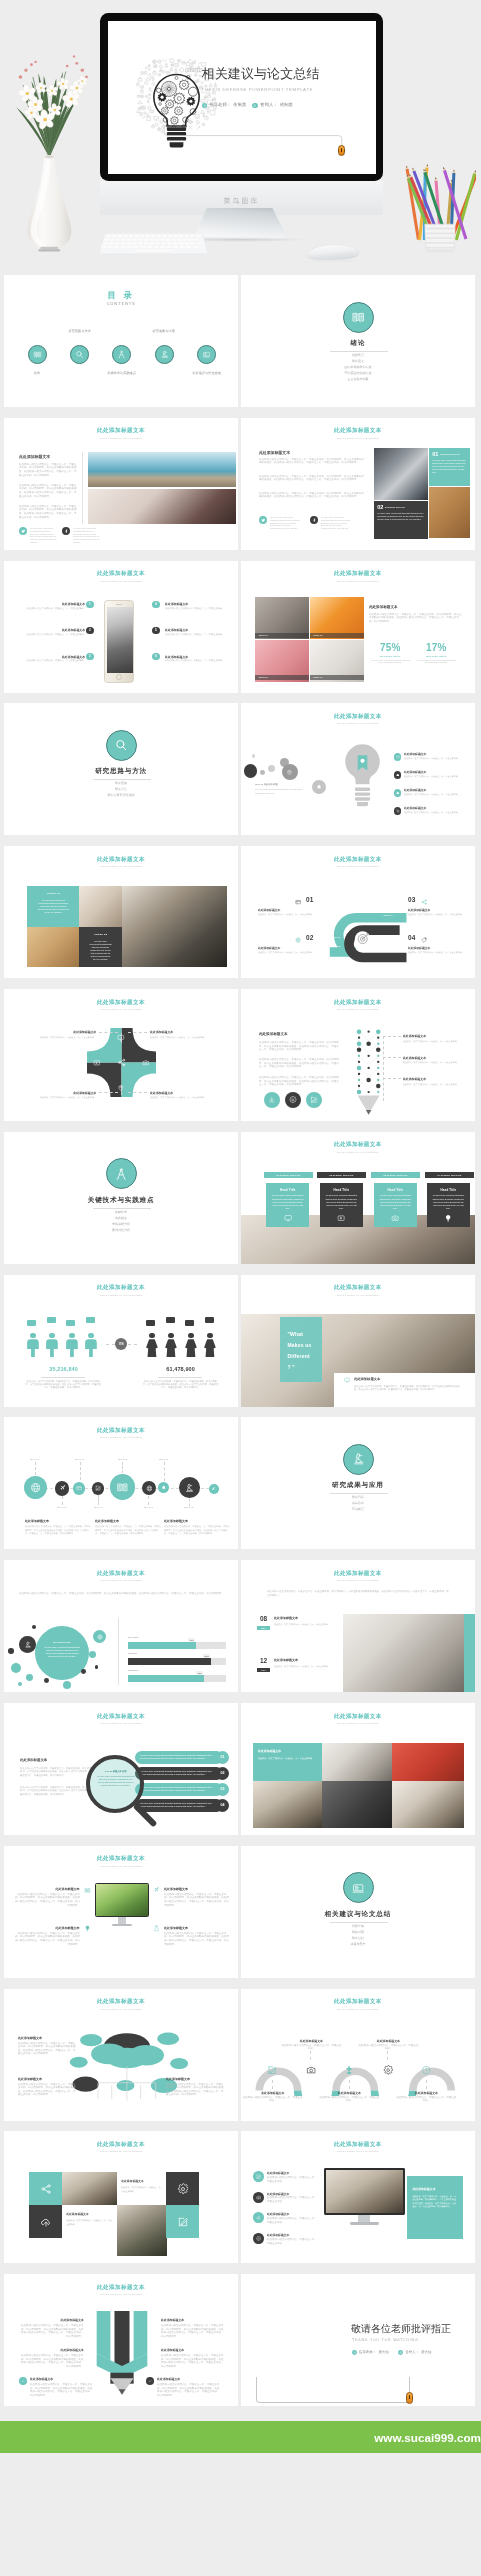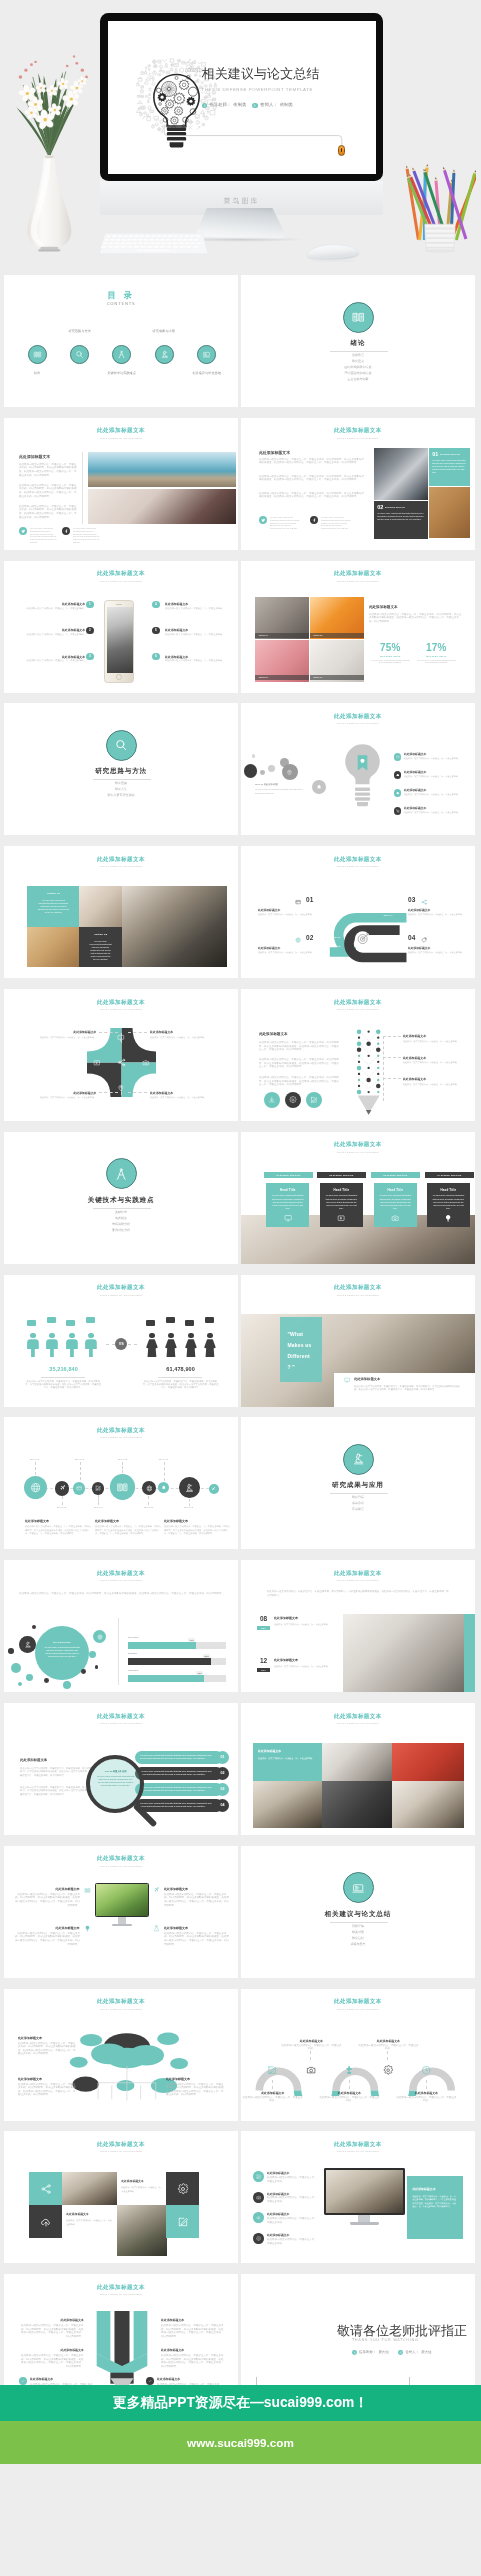--- a/index.html
+++ b/index.html
@@ -174,36 +174,36 @@
 .sp-t{position:absolute;left:5.5px;top:11px;right:5.5px;font-size:2.9px;color:#fff;font-weight:700}
 .sp-b{position:absolute;left:5.5px;top:18.6px;right:5.5px;font-size:2.1px;color:#fff;line-height:1.65;opacity:.95}
 
 
 .cloudset{position:absolute;left:39px;top:33px;width:165px;height:83px}
 .wave{position:absolute;left:13.8px;top:59px;width:206px;height:48px}
 .pfun{position:absolute;left:87px;top:33px;width:62px;height:89px}
 
 
 .thx-bulb{position:absolute;left:23.4px;top:20.6px;width:88px;height:96px}
-.thx-t{position:absolute;left:96px;top:48px;font-size:13px;color:#3a3a3a;white-space:nowrap}
+.thx-t{position:absolute;left:110px;top:48px;font-size:10px;color:#3a3a3a;white-space:nowrap}
 .thx-s{position:absolute;left:111px;top:64px;font-size:3.7px;color:#b0b0b0;letter-spacing:0.7px;white-space:nowrap;font-family:"DejaVu Sans",sans-serif}
 .thx-m{position:absolute;left:111px;top:76px;display:flex;gap:9.6px;align-items:center}
 .thx-m .md{width:4.8px;height:4.8px}
 .thx-m .mt{font-size:3.4px}
 .thx-cable{position:absolute;left:15px;top:103px;width:154px;height:26px;
   border-left:0.8px solid #c6c6c6;border-bottom:0.8px solid #c6c6c6;border-right:0.8px solid #c6c6c6;
   border-radius:0 0 4.1px 4.1px}
 .thx-mouse{position:absolute;left:165px;top:118px;width:6.9px;height:11.7px;border-radius:3.4px;
   background:linear-gradient(180deg,#f2a93e,#e08116);border:0.6px solid #8d5411}
 .thx-mouse:after{content:"";position:absolute;left:50%;margin-left:-0.7px;top:2.1px;width:1.4px;height:3.4px;border-radius:0.7px;background:#4a2a06}
 
 
 .banner1{position:absolute;left:0;top:2385px;width:481px;height:36px;background:#15b37f;display:flex;align-items:center;justify-content:center}
 .banner1 span{font-size:13.8px;color:#fff;font-weight:700}
-.banner2{position:absolute;left:0;top:2421px;width:481px;height:43px;background:#7cc24a;display:flex;align-items:center;justify-content:center}
+.banner2{position:absolute;left:0;top:2421px;width:481px;height:32px;background:#7cc24a;display:flex;align-items:center;justify-content:flex-end}
 .banner2 span{font-size:11.7px;color:#fff;font-weight:700}
 
 .bigbulb{position:absolute;left:100px;top:40px;width:43px;height:81px}
 
 </style>
 </head>
 <body>
 
 <div class="page">
 <div class="hero">
@@ -2174,20 +2174,17 @@
               </span>
               <span class="mt">答辩人：</span>
               <span class="mt">鹿大仙</span>
             </span>
           </div>
           <div class="thx-cable"></div>
           <div class="thx-mouse"></div>
         </div>
       </div>
 </div>
-<div class="banner1">
-  <span>更多精品PPT资源尽在—sucai999.com！</span>
-</div>
 <div class="banner2">
   <span>www.sucai999.com</span>
 </div>
 </div>
 
 
 </body></html>

